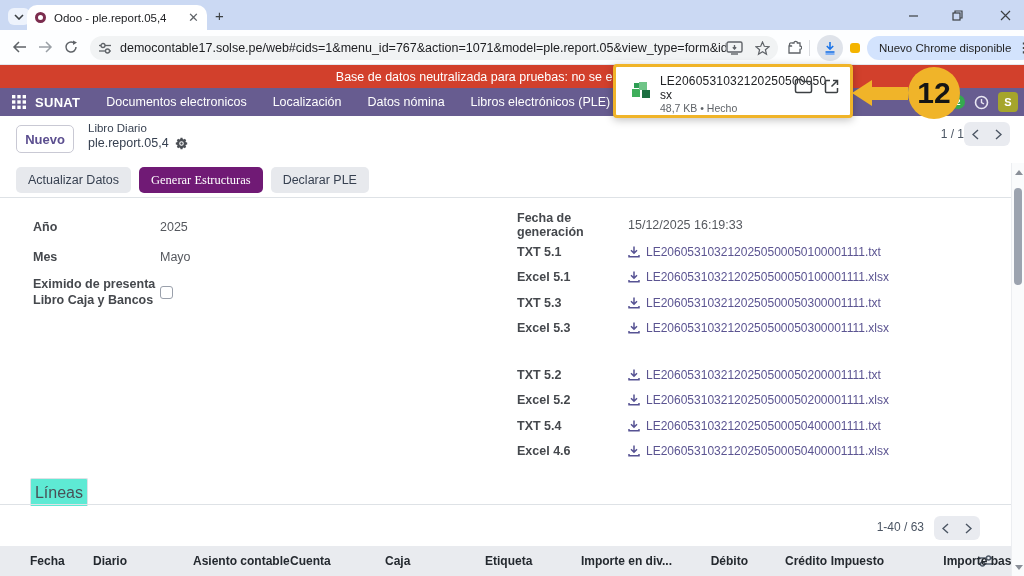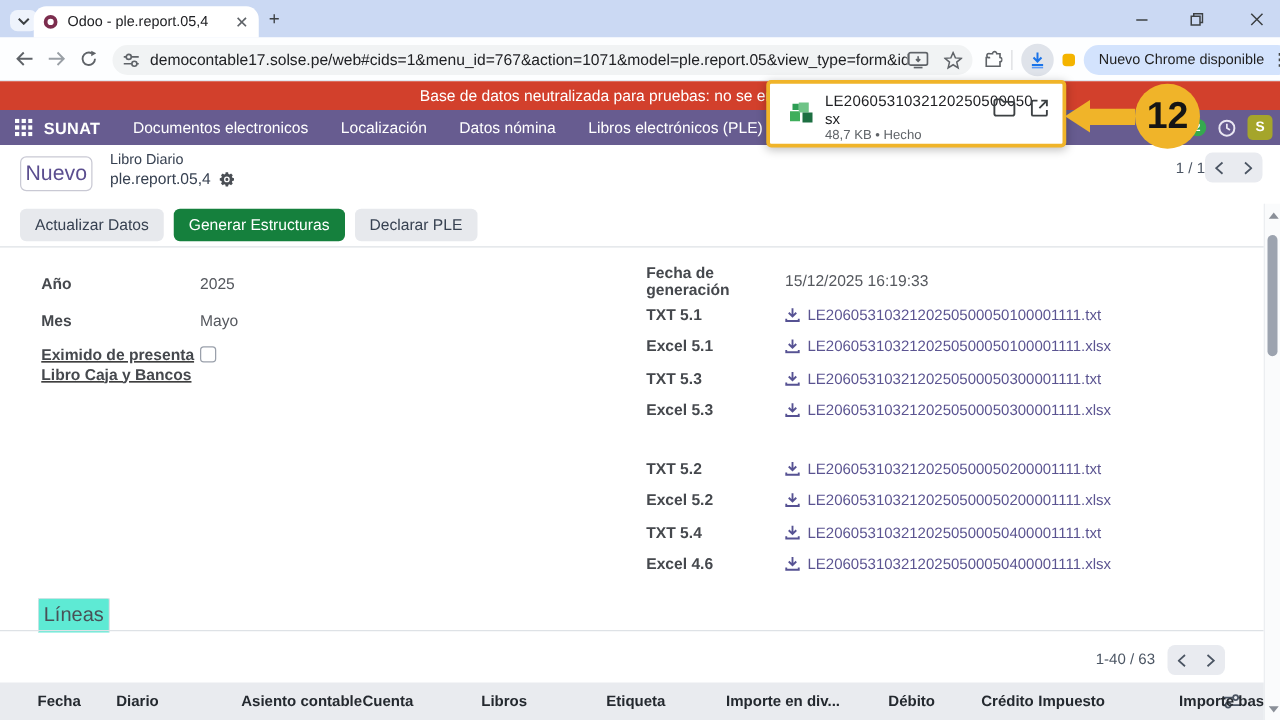--- a/index.html
+++ b/index.html
@@ -42,33 +42,33 @@
   #navbar-menu{display:flex;gap:26px;margin-left:26px;font-size:12.5px;}
   .nav-item{white-space:nowrap;cursor:pointer;text-align:right;}
   #navbar-right{position:absolute;right:6px;top:88px;height:28px;display:flex;align-items:center;gap:9px;}
   #msg-badge{width:14px;height:14px;border-radius:50%;background:#35a94e;color:#fff;font-size:9px;font-weight:bold;
              display:flex;align-items:center;justify-content:center;}
   #avatar{width:20px;height:20px;border-radius:4px;background:#a5a52b;color:#fff;font-size:11px;font-weight:bold;
           display:flex;align-items:center;justify-content:center;}
 
   #control-panel{left:0;top:116px;width:1024px;height:46px;background:#fff;}
   #new-btn{left:16px;top:125px;width:56px;height:26px;background:#fff;border:1px solid #c9c9d4;border-radius:5px;
-           color:#5b4e8f;font-size:17px;display:flex;align-items:center;justify-content:center;cursor:pointer;}
+           color:#5b4e8f;font-size:13px;display:flex;align-items:center;justify-content:center;cursor:pointer;font-weight:bold;}
   #bc-parent{left:88px;top:122px;font-size:11.5px;color:#374151;}
   #bc-current{left:88px;top:136px;font-size:12.5px;color:#374151;display:flex;align-items:center;gap:6px;}
   #pager-top{right:60px;top:127px;font-size:12px;color:#4b5563;margin-left:39px;}
   .pager-group{height:24px;background:#e9ebf0;border-radius:6px;display:flex;align-items:center;}
   .pager-btn{width:23px;height:24px;display:flex;align-items:center;justify-content:center;cursor:pointer;}
   #pager-top-btns{right:14px;top:122px;}
 
   #action-buttons{left:16px;top:167px;display:flex;gap:8px;}
   .btn{height:26px;border:none;border-radius:5px;font-size:12.5px;padding:0 12px;
        font-family:"Liberation Sans",sans-serif;cursor:pointer;}
   .btn-secondary{background:#e7e9ed;color:#374151;}
-  .btn-primary{background:#15803d;color:#fff;}
+  .btn-primary{background:#701a75;color:#fff;font-family:Liberation Serif, serif;}
   #sheet-divider{left:0;top:197px;width:1024px;height:1px;background:#dee2e6;}
 
   .flabel{font-size:12.5px;font-weight:bold;color:#45484d;}
   .fvalue{font-size:12.5px;color:#55585e;}
   .frow{display:flex;align-items:center;height:25.5px;}
   .frow .flabel{width:111px;flex:none;}
   .flink{display:flex;align-items:center;gap:6px;color:#5b5491;font-size:12px;cursor:pointer;}
   #checkbox-exempt{width:13px;height:13px;border:1px solid #9aa0ab;border-radius:3px;background:#fff;box-sizing:border-box;}
 
   #left-col{left:33px;top:212px;width:420px;}
@@ -268,21 +268,21 @@
 
   <div id="left-col" class="abs">
     <div class="frow">
       <span class="flabel">Año</span>
       <span class="fvalue">2025</span>
     </div>
     <div class="frow">
       <span class="flabel">Mes</span>
       <span class="fvalue">Mayo</span>
     </div>
-    <div class="frow" style="align-items:flex-start;height:auto;margin-top:5px;text-decoration:underline;">
+    <div class="frow" style="align-items:center;height:auto;margin-top:5px;">
       <span class="flabel" style="line-height:15.5px;">
         <span>Eximido de presenta</span><br><span>Libro Caja y Bancos</span>
       </span>
       <span id="checkbox-exempt"></span>
     </div>
   </div>
 
   <div id="right-col-head" class="abs">
     <div class="frow">
       <span class="flabel">Fecha de generación</span>
@@ -393,21 +393,21 @@
     <svg style="position:absolute;left:978px;top:8px;" width="15" height="14" viewBox="0 0 15 14">
         <line x1="1" y1="4" x2="14" y2="4" stroke="#4b5563" stroke-width="1.4"></line>
         <circle cx="10.5" cy="4" r="2" fill="#e9ebef" stroke="#4b5563" stroke-width="1.4"></circle>
         <line x1="1" y1="10" x2="14" y2="10" stroke="#4b5563" stroke-width="1.4"></line>
         <circle cx="4.5" cy="10" r="2" fill="#e9ebef" stroke="#4b5563" stroke-width="1.4"></circle>
       </svg>
   <div class="col-head" style="left: 30px; width: 60px; justify-content: flex-start;">Fecha</div>
       <div class="col-head" style="left: 93px; width: 95px; justify-content: flex-start;">Diario</div>
       <div class="col-head" style="left: 193px; width: 95px; justify-content: flex-start;">Asiento contable</div>
       <div class="col-head" style="left: 290px; width: 90px; justify-content: flex-start;">Cuenta</div>
-      <div class="col-head" style="left: 385px; width: 95px; justify-content: flex-start;">Libros</div>
+      <div class="col-head" style="left: 385px; width: 95px; justify-content: flex-start;">Caja</div>
       <div class="col-head" style="left: 485px; width: 80px; justify-content: flex-start;">Etiqueta</div>
       <div class="col-head" style="left: 560px; width: 112px; justify-content: flex-end;">Importe en div...</div>
       <div class="col-head" style="left: 680px; width: 68px; justify-content: flex-end;">Débito</div>
       <div class="col-head" style="left: 755px; width: 72px; justify-content: flex-end;">Crédito</div>
       <div class="col-head" style="left: 812px; width: 72px; justify-content: flex-end;">Impuesto</div>
       <div class="col-head" style="left: 890px; width: 80px; justify-content: flex-end; margin-left: 48px;">Importe base</div>
     </div>
 
   <div id="scrollbar" class="abs">
     <div class="sb-arrow" id="sb-up"></div>

